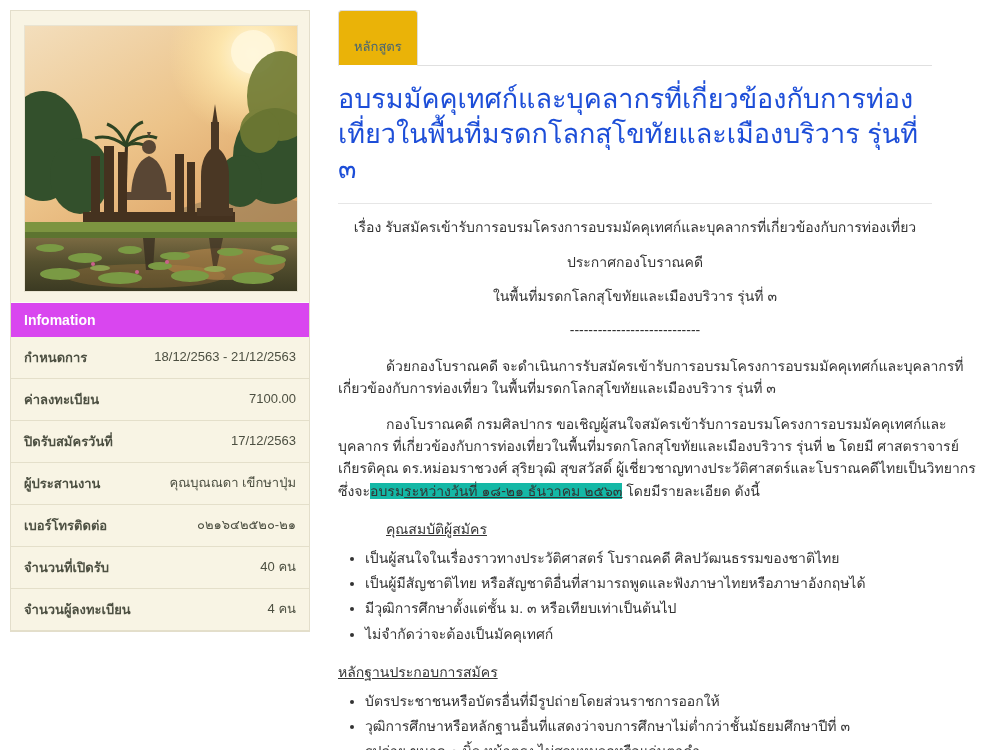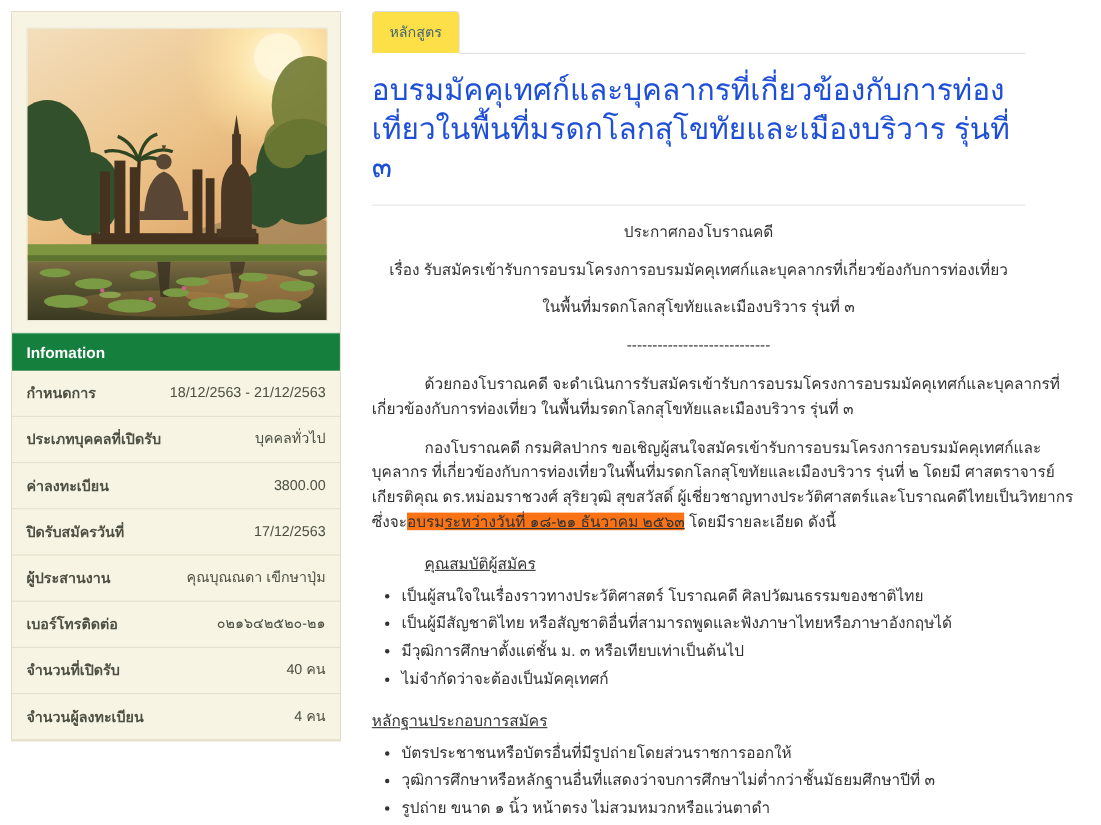--- a/index.html
+++ b/index.html
@@ -8,51 +8,51 @@
     background:#ffffff;font-family:"Liberation Sans",sans-serif;color:#333;
   }
   
   .sidebar{
     position:absolute;left:10px;top:10px;width:300px;
     background:#f8f4e4;border:1px solid #e3decb;box-sizing:border-box;
   }
   .photo-wrap{padding:14px 13px 10px;}
   .photo-wrap svg{display:block;border:1px solid #e9e4d2;}
   .info-header{
-    background:#15803d;color:#fff;font-weight:bold;font-size:14px;
+    background:#d946ef;color:#fff;font-weight:bold;font-size:14px;
     padding:9px 13px;border-top:1px solid #fdfcf6;
   }
   .info-table{font-size:13px;color:#4c4f41;}
   .info-row{
     display:flex;justify-content:space-between;gap:0;
     padding:10px 13px;border-bottom:1px solid #e4dfca;
   }
   .info-row .lbl{font-weight:bold;white-space:nowrap;}
   .info-row .val{text-align:left;line-height:1.55;}
   
   .main{position:absolute;left:338px;top:10px;width:656px;}
   .tab-bar{width:594px;border-bottom:1px solid #e0e0e0;}
   .tab{
-    display:inline-block;padding:8px 15px 8px;font-size:13px;color:#466575;
-    background:#fde047;border:1px solid #ddd;border-bottom:1px solid #fff;
+    display:inline-block;padding:25px 15px 8px;font-size:13px;color:#466575;
+    background:#eab308;border:1px solid #ddd;border-bottom:1px solid #fff;
     border-radius:4px 4px 0 0;margin-bottom:-1px;position:relative;cursor:pointer;
   }
   .title-block{width:594px;border-bottom:1px solid #e6e6e6;padding:16px 0 16px;}
   .title-block h1{
     margin:0;font-size:27px;font-weight:400;line-height:1.3;color:#1d4ed8;
   }
   .announce{width:594px;text-align:center;font-size:14px;margin-top:10px;}
   .announce p{margin:12px 0;}
   .content{font-size:14px;line-height:1.6;}
   .content p.ind{text-indent:48px;margin:13px 0;}
   .sec{text-decoration:underline;margin:16px 0 6px;}
   .sec.indent{margin-left:48px;}
   ul.blist{margin:6px 0 16px;padding-left:27px;}
   ul.blist li{margin:3px 0;}
-  mark{background:#f97316;color:inherit;padding:0;}
+  mark{background:#14b8a6;color:inherit;padding:0;}
 </style>
 </head>
 <body>
 
 <div class="sidebar">
   <div class="photo-wrap">
 
     <svg width="272" height="265" viewBox="0 0 272 265">
       <defs>
         <linearGradient id="sky" x1="0" y1="0" x2="0.6" y2="1">
@@ -156,26 +156,22 @@
   </div>
 
   <div class="info-header">Infomation</div>
 
   <div class="info-table">
     <div class="info-row">
       <span class="lbl">กำหนดการ</span>
       <span class="val">18/12/2563 - 21/12/2563</span>
     </div>
     <div class="info-row">
-      <span class="lbl">ประเภทบุคคลที่เปิดรับ</span>
-      <span class="val">บุคคลทั่วไป</span>
-    </div>
-    <div class="info-row">
       <span class="lbl">ค่าลงทะเบียน</span>
-      <span class="val">3800.00</span>
+      <span class="val">7100.00</span>
     </div>
     <div class="info-row">
       <span class="lbl">ปิดรับสมัครวันที่</span>
       <span class="val">17/12/2563</span>
     </div>
     <div class="info-row">
       <span class="lbl">ผู้ประสานงาน</span>
       <span class="val">คุณบุณณดา เขีกษาปุ่ม</span>
     </div>
     <div class="info-row">
@@ -198,22 +194,22 @@
   <div class="tab-bar">
     <span class="tab">หลักสูตร</span>
   </div>
 
   <div class="title-block">
     <h1>อบรมมัคคุเทศก์และบุคลากรที่เกี่ยวข้องกับการท่องเที่ยวในพื้นที่มรดกโลกสุโขทัยและเมืองบริวาร รุ่นที่ ๓</h1>
   </div>
 
   <div class="content">
     <div class="announce">
+      <p>เรื่อง  รับสมัครเข้ารับการอบรมโครงการอบรมมัคคุเทศก์และบุคลากรที่เกี่ยวข้องกับการท่องเที่ยว</p>
       <p>ประกาศกองโบราณคดี</p>
-      <p>เรื่อง  รับสมัครเข้ารับการอบรมโครงการอบรมมัคคุเทศก์และบุคลากรที่เกี่ยวข้องกับการท่องเที่ยว</p>
       <p>ในพื้นที่มรดกโลกสุโขทัยและเมืองบริวาร รุ่นที่ ๓</p>
       <p>----------------------------</p>
     </div>
 
     <p class="ind">ด้วยกองโบราณคดี จะดำเนินการรับสมัครเข้ารับการอบรมโครงการอบรมมัคคุเทศก์และบุคลากรที่เกี่ยวข้องกับการท่องเที่ยว ในพื้นที่มรดกโลกสุโขทัยและเมืองบริวาร รุ่นที่ ๓</p>
 
     <p class="ind"><span>กองโบราณคดี กรมศิลปากร ขอเชิญผู้สนใจสมัครเข้ารับการอบรมโครงการอบรมมัคคุเทศก์และบุคลากร ที่เกี่ยวข้องกับการท่องเที่ยวในพื้นที่มรดกโลกสุโขทัยและเมืองบริวาร รุ่นที่ ๒ โดยมี ศาสตราจารย์เกียรติคุณ ดร.หม่อมราชวงศ์ สุริยวุฒิ สุขสวัสดิ์ ผู้เชี่ยวชาญทางประวัติศาสตร์และโบราณคดีไทยเป็นวิทยากร ซึ่งจะ</span><mark><span>อบรม</span><u>ระหว่างวันที่  ๑๘-๒๑  ธันวาคม ๒๕๖๓</u></mark><span> โดยมีรายละเอียด ดังนี้</span></p>
 
     <div class="sec indent">คุณสมบัติผู้สมัคร</div>
     <ul class="blist">

